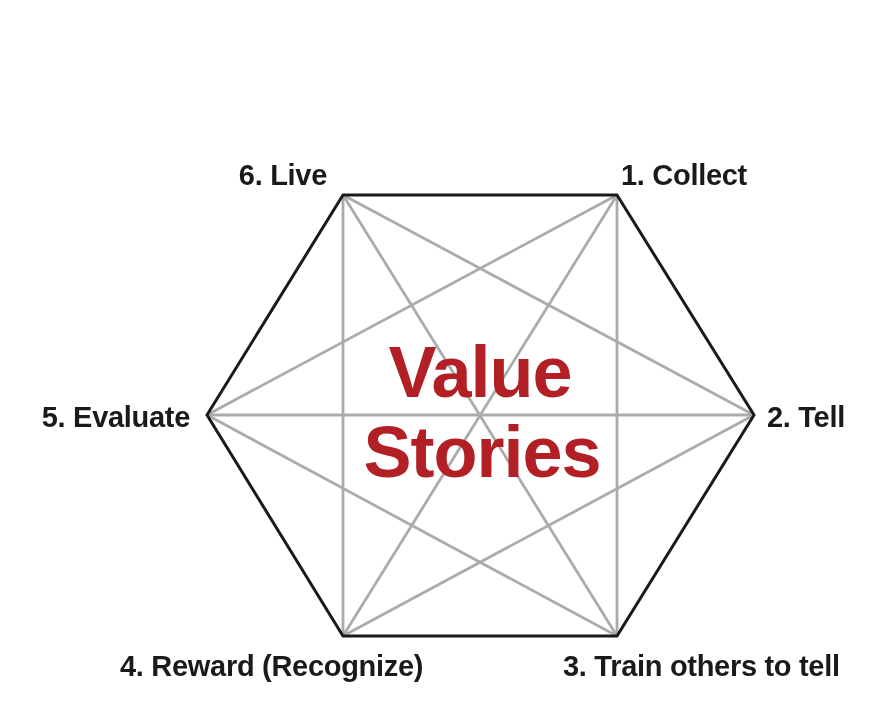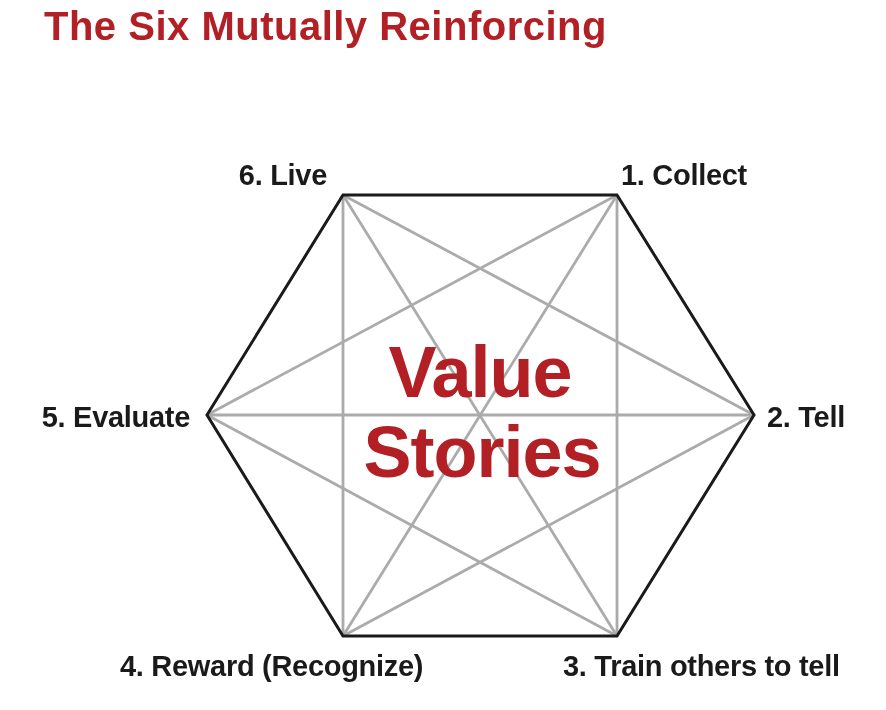--- a/index.html
+++ b/index.html
@@ -38,21 +38,20 @@
     font-size:72px;font-weight:bold;letter-spacing:-1px;
     text-anchor:middle;
   }
 </style>
 </head>
 <body>
 
 <div class="page">
 
   <h1 class="title">
-    <span class="title-line">The Six Mutually Reinforcing</span>
   </h1>
 
   <svg class="diagram" viewBox="0 0 886 710" width="886" height="710" xmlns="http://www.w3.org/2000/svg">
 
     <g>
       <line class="gray-line" x1="617" y1="195" x2="343" y2="636"></line>
       <line class="gray-line" x1="754" y1="415" x2="207" y2="415"></line>
       <line class="gray-line" x1="617" y1="636" x2="343" y2="195"></line>
       <line class="gray-line" x1="617" y1="195" x2="617" y2="636"></line>
       <line class="gray-line" x1="617" y1="195" x2="207" y2="415"></line>

